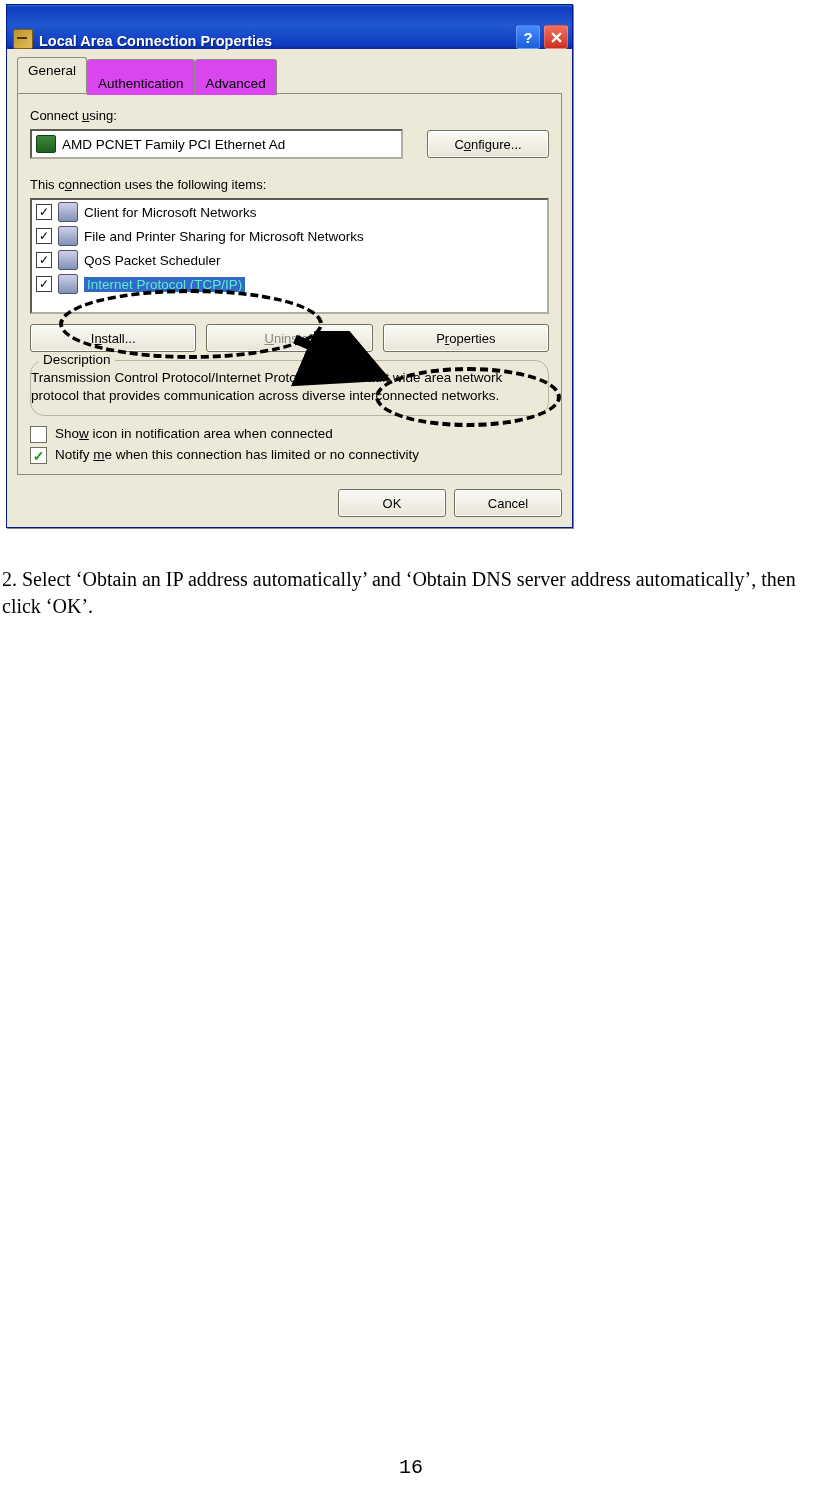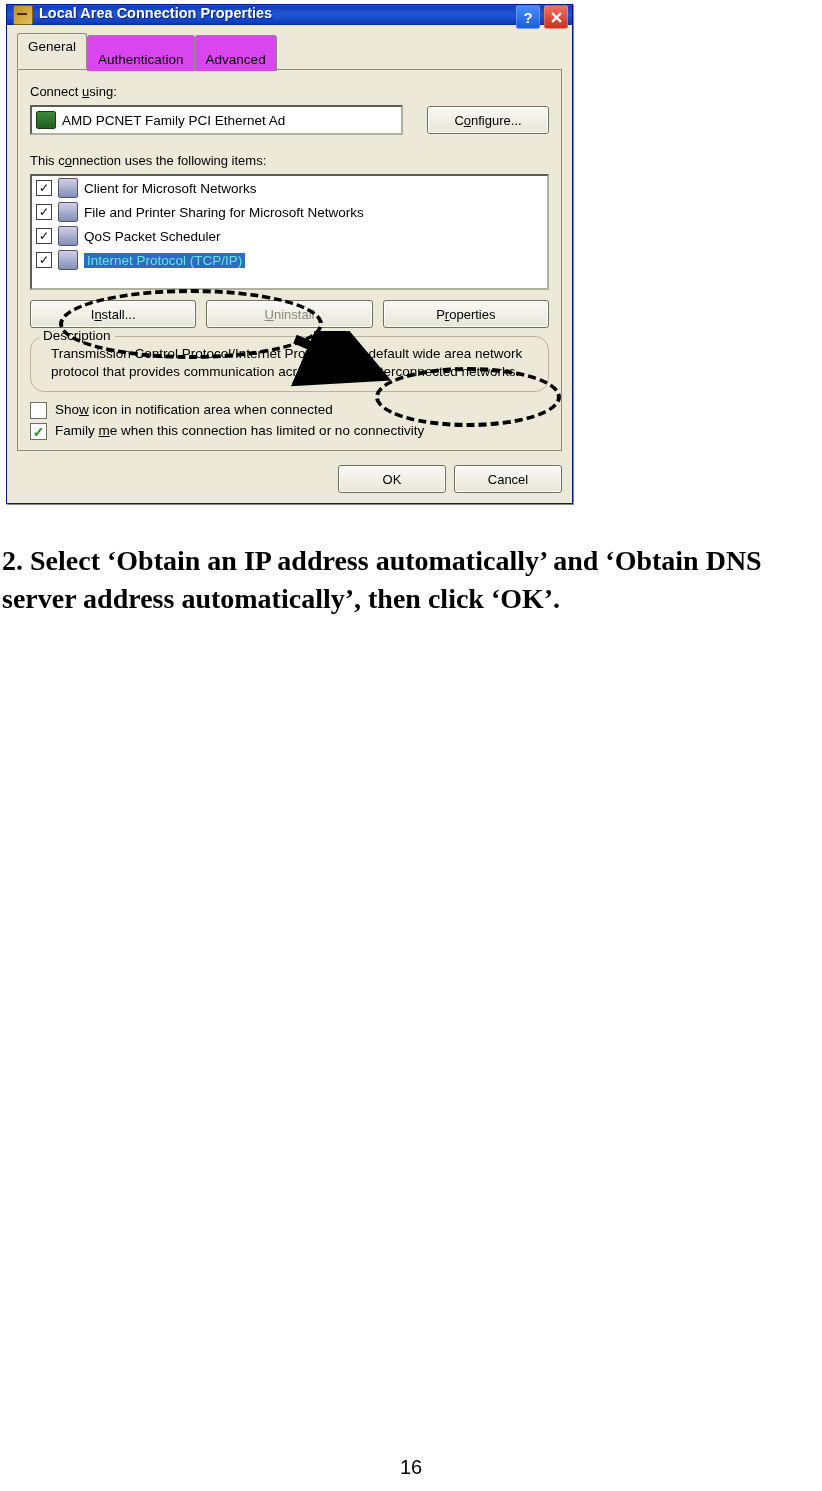--- a/index.html
+++ b/index.html
@@ -18,24 +18,24 @@
     box-sizing: border-box;
   }
   .dialog {
     width: 565px;
     border: 1px solid #001a8a;
     background: #ece9d8;
     margin: 4px 0 0 6px;
     box-shadow: 1px 1px 0 #888;
   }
   .titlebar {
-    height: 20px;
+    height: 44px;
     background: linear-gradient(to bottom, #2a6bdc 0%, #0f3cc2 6%, #2058d0 45%, #0f3cc2 90%, #062a9a 100%);
     display: flex;
-    align-items: flex-start;
+    align-items: flex-end;
     color: #fff;
     font-weight: bold;
     font-size: 14.5px;
     padding-left: 6px;
   }
   .titlebar .title-icon {
     width: 18px; height: 18px;
     margin-right: 6px;
     background: linear-gradient(135deg,#c09020,#e0c060);
     border:1px solid #806010;
@@ -151,21 +151,21 @@
   .item-row.selected .name{
     background:#316ac5;color:#5eead4;padding:0 3px;
   }
 
   .btn-row{display:flex;gap:10px;margin-bottom:8px;}
   .btn-row .xp-button{flex:1;min-width:0;}
 
   .groupbox{
     border:1px solid #b8b4a0;
     border-radius:14px;
-    padding:8px 8px 10px 20px;
+    padding:8px 8px 10px 0;
     position:relative;
     margin-bottom:10px;
   }
   .groupbox .legend{
     position:absolute;top:-9px;left:8px;background:#ece9d8;padding:0 4px;font-size:13.5px;
   }
   .desc-text{font-size:13.5px;line-height:1.35;}
 
   .chk-row{display:flex;align-items:flex-start;gap:8px;font-size:13.5px;margin-top:4px;}
   .chk{
@@ -182,32 +182,31 @@
   .oval{
     position:absolute;border:4px dashed #000;border-radius:50%;
     pointer-events:none;
   }
   .arrow{
     position:absolute;pointer-events:none;
   }
 
   .instruction{
     font-family: Georgia, "Times New Roman", serif;
-    font-size:28px;
+    font-size:20px;
     line-height:1.35;
     margin: 38px 0 0 2px;
     max-width:820px;
-    font-weight:bold;
   }
   .pagenum{
     position:absolute;
     bottom:16px;
     left:0;right:0;
     text-align:center;
-    font-family: Liberation Sans, sans-serif;
+    font-family: Liberation Mono, monospace;
     font-size:20px;
   }
 </style>
 </head>
 <body>
 
 <div class="page">
 
   <div class="dialog" style="position:relative;">
     <div class="titlebar">
@@ -292,21 +291,21 @@
         <span class="legend">Description</span>
         <div class="desc-text">Transmission Control Protocol/Internet Protocol. The default wide area network protocol that provides communication across diverse interconnected networks.</div>
       </div>
 
       <div class="chk-row">
         <span class="chk"></span>
         <span><span>Sho</span><span class="u">w</span><span> icon in notification area when connected</span></span>
       </div>
       <div class="chk-row">
         <span class="chk">✓</span>
-        <span><span>Family </span><span class="u">m</span><span>e when this connection has limited or no connectivity</span></span>
+        <span><span>Notify </span><span class="u">m</span><span>e when this connection has limited or no connectivity</span></span>
       </div>
 
     </div>
 
     <div class="footer-btns">
       <div class="xp-button">OK</div>
       <div class="xp-button">Cancel</div>
     </div>
 
     <div class="oval" style="left:52px; top:284px; width:256px; height:62px;"></div>

